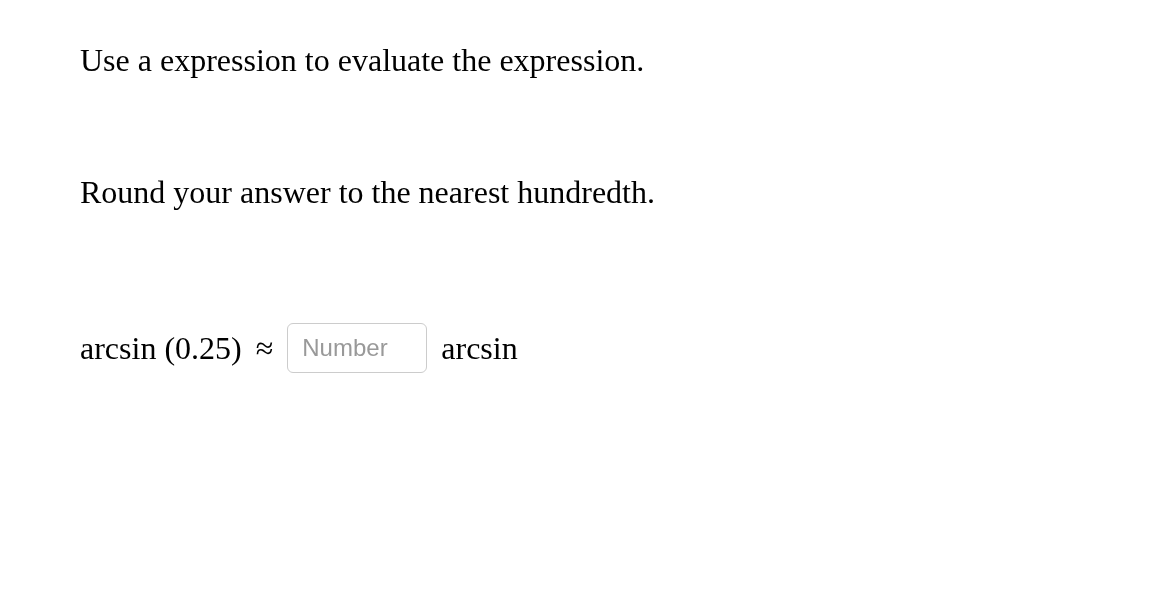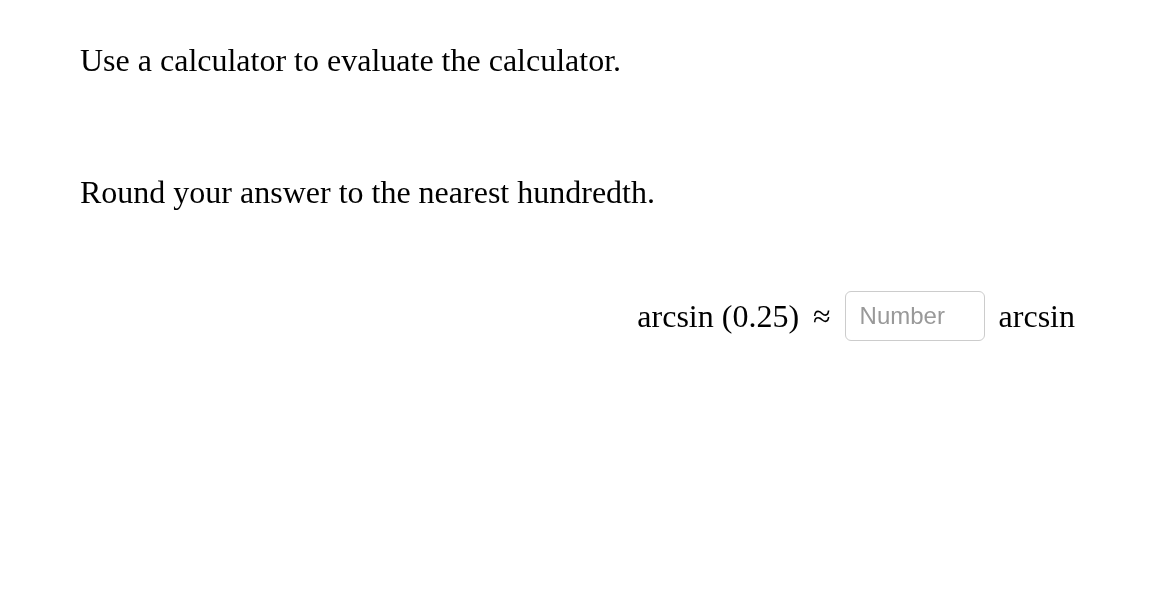--- a/index.html
+++ b/index.html
@@ -13,29 +13,28 @@
       padding: 40px 80px;
       max-width: 1000px;
     }
     .instruction {
       font-size: 32px;
       margin-bottom: 90px;
       line-height: 1.3;
     }
     .rounding {
       font-size: 32px;
-      margin-bottom: 78px;
+      margin-bottom: 110px;
       line-height: 1.3;
     }
     .expression-row {
       display: flex;
       align-items: center;
       gap: 14px;
       font-size: 32px;
-      justify-content: flex-end;
     }
     .expression {
       font-size: 32px;
     }
     .approx {
       font-size: 32px;
     }
     .answer-input {
       font-family: Arial, Helvetica, sans-serif;
       font-size: 24px;
@@ -50,21 +49,21 @@
       color: #999;
     }
     .unit {
       font-size: 32px;
     }
   </style>
 </head>
 <body>
 
 <div class="container">
-  <div class="instruction">Use a calculator to evaluate the calculator.</div>
+  <div class="instruction">Use a expression to evaluate the expression.</div>
   <div class="rounding">Round your answer to the nearest hundredth.</div>
   <div class="expression-row">
     <span class="expression">arcsin (0.25)</span>
     <span class="approx">≈</span>
     <input type="text" class="answer-input" placeholder="Number" style="">
     <span class="unit">arcsin</span>
   </div>
 </div>
 
 </body></html>

